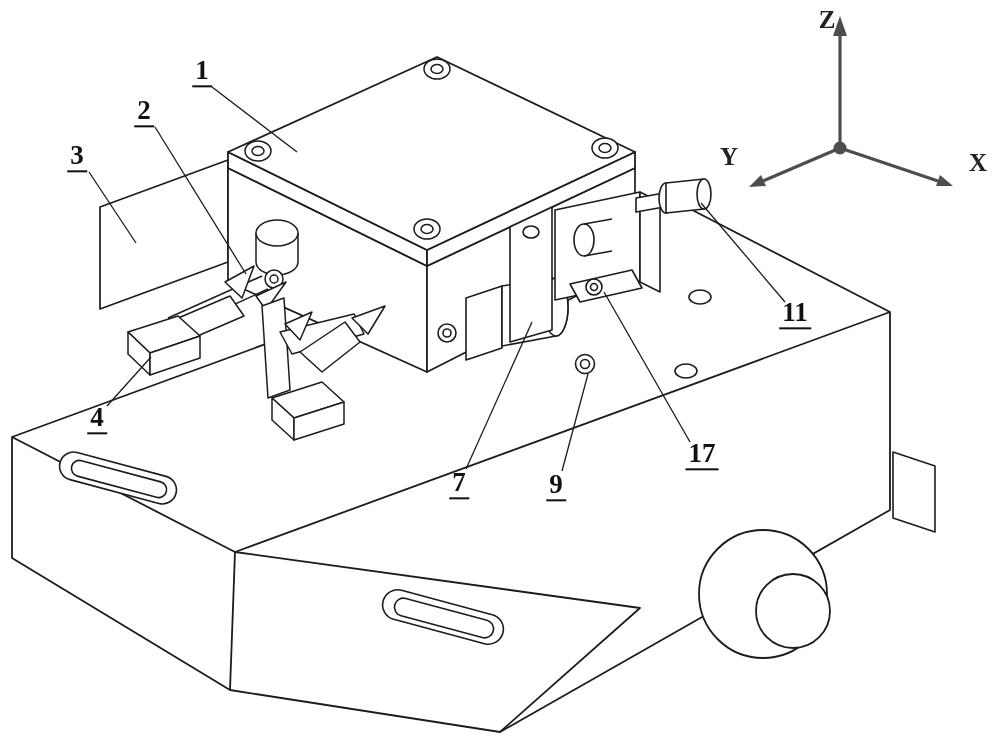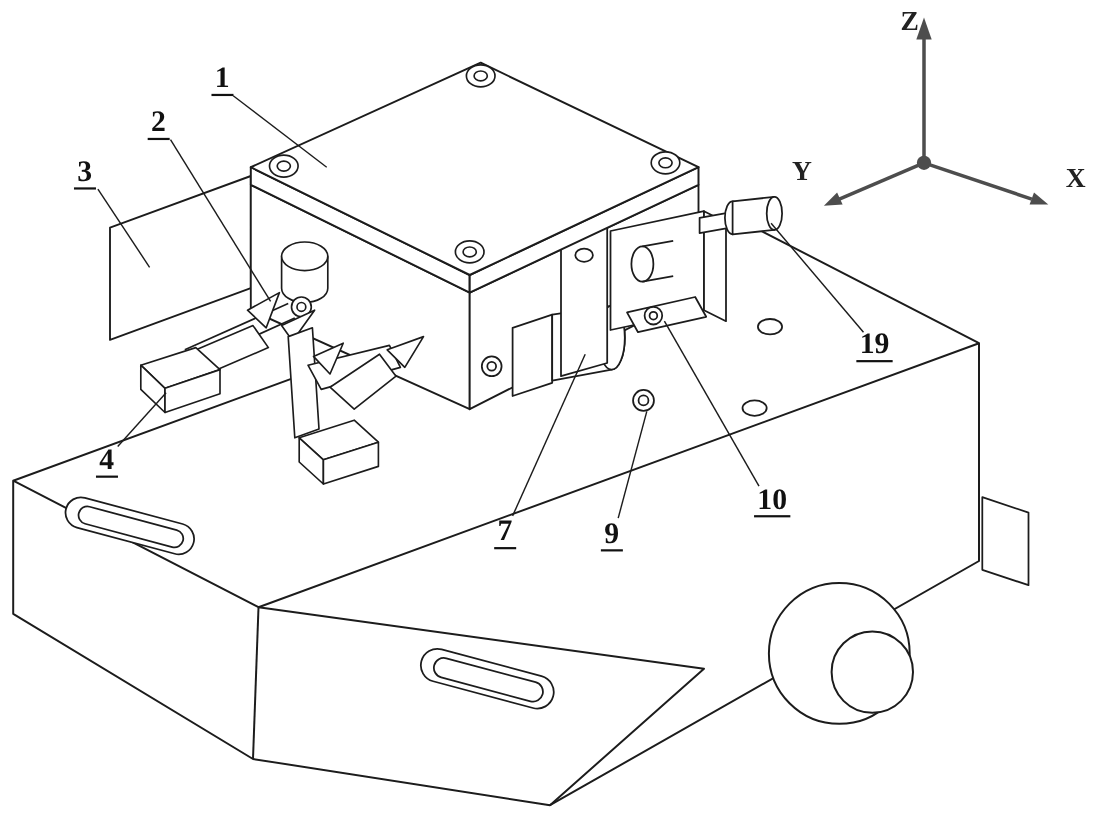--- a/index.html
+++ b/index.html
@@ -159,20 +159,20 @@
   </g>
 
 </svg>
 
 <div class="part-label" style="left:202px;top:72px">1</div>
 <div class="part-label" style="left:144px;top:112px">2</div>
 <div class="part-label" style="left:77px;top:157px">3</div>
 <div class="part-label" style="left:97px;top:419px">4</div>
 <div class="part-label" style="left:459px;top:484px">7</div>
 <div class="part-label" style="left:556px;top:486px">9</div>
-<div class="part-label" style="left:702px;top:455px">10</div>
-<div class="part-label" style="left:795px;top:314px">19</div>
+<div class="part-label" style="left:702px;top:455px">17</div>
+<div class="part-label" style="left:795px;top:314px">11</div>
 
 <div class="axis-label" style="left:827px;top:20px">Z</div>
 <div class="axis-label" style="left:729px;top:157px">Y</div>
 <div class="axis-label" style="left:978px;top:163px">X</div>
 
 </div>
 
 </body></html>

